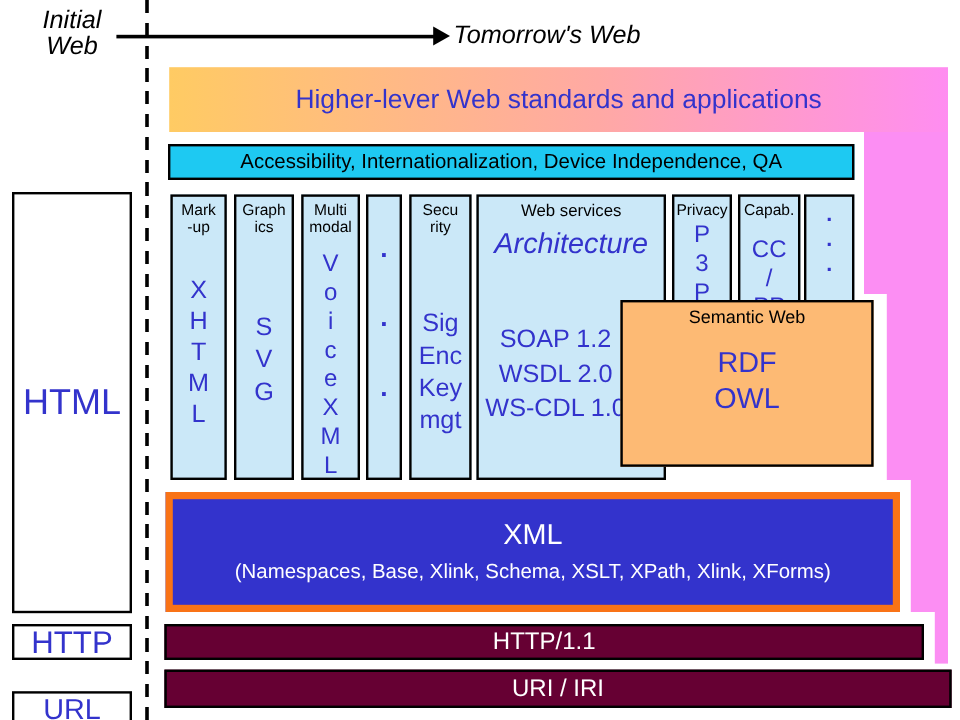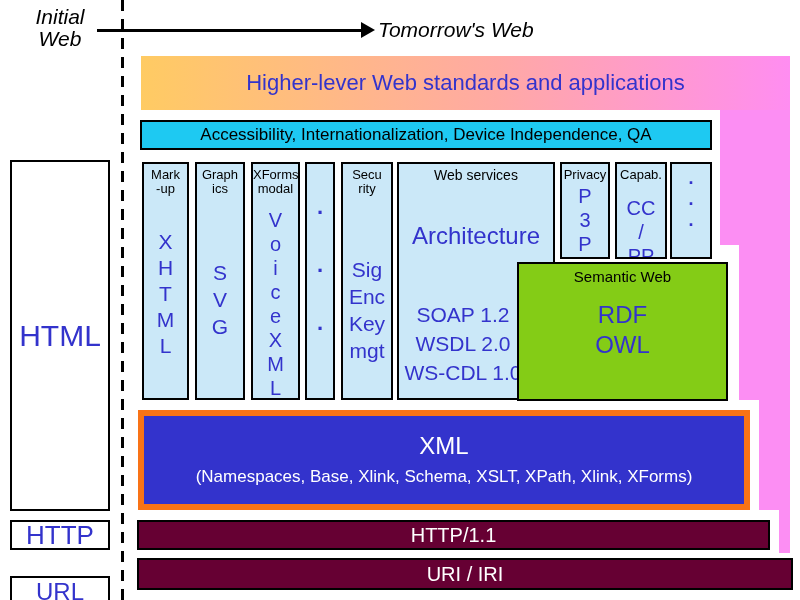--- a/index.html
+++ b/index.html
@@ -53,33 +53,33 @@
   #col-graphics .stack{font-size:21px;line-height:27px;margin-top:63px;}
   #col-multimodal{left:251px;width:49px;}
   #col-multimodal .stack{font-size:20px;line-height:24px;margin-top:12px;}
   #col-dots1{left:305px;width:30px;}
   #col-dots1 .stack{font-size:22px;line-height:58px;padding-top:14px;font-weight:bold;}
   #col-security{left:341px;width:52px;}
   #col-security .stack{font-size:21px;line-height:27px;margin-top:60px;}
 
   #col-webservices{left:397px;width:158px;}
   #col-webservices .col-header{font-size:14px;}
-  .ws-title{color:#3333CC;font-size:24px;margin-top:40px;}
+  .ws-title{color:#3333CC;font-size:24px;margin-top:8px;font-style:italic;}
   .ws-body{color:#3333CC;font-size:21px;line-height:29px;margin-top:50px;
            width:128px;text-align:center;white-space:pre-line;}
 
   #col-privacy{left:560px;width:50px;}
   #col-privacy .stack{font-size:20px;line-height:24px;margin-top:2px;}
   #col-capab{left:615px;width:52px;}
   #col-capab .stack{font-size:20px;line-height:24px;margin-top:14px;}
   #col-dots2{left:670px;width:42px;}
   #col-dots2 .stack{font-size:18px;line-height:21px;padding-top:4px;font-weight:bold;}
 
   
-  #semantic-box{left:517px;top:262px;width:211px;height:139px;background:#84cc16;
+  #semantic-box{left:517px;top:250px;width:211px;height:139px;background:#fdba74;
     border:2px solid #000;text-align:center;z-index:3;}
   #semantic-box .col-header{font-size:15px;padding-top:6px;}
   #semantic-box .stack{font-size:24px;line-height:30px;margin-top:16px;}
 
   
   #xml-box{left:138px;top:410px;width:612px;height:100px;background:#3333CC;
     border:6px solid #f97316;color:#fff;text-align:center;}
   #xml-title{font-size:24px;margin-top:16px;}
   #xml-subtitle{font-size:17px;margin-top:7px;}
 
@@ -137,21 +137,21 @@
 
   <div class="abs col" id="col-graphics">
     <div class="col-header">Graph
 ics</div>
     <div class="stack">S
 V
 G</div>
   </div>
 
   <div class="abs col" id="col-multimodal">
-    <div class="col-header">XForms
+    <div class="col-header">Multi
 modal</div>
     <div class="stack">V
 o
 i
 c
 e
 X
 M
 L</div>
   </div>

